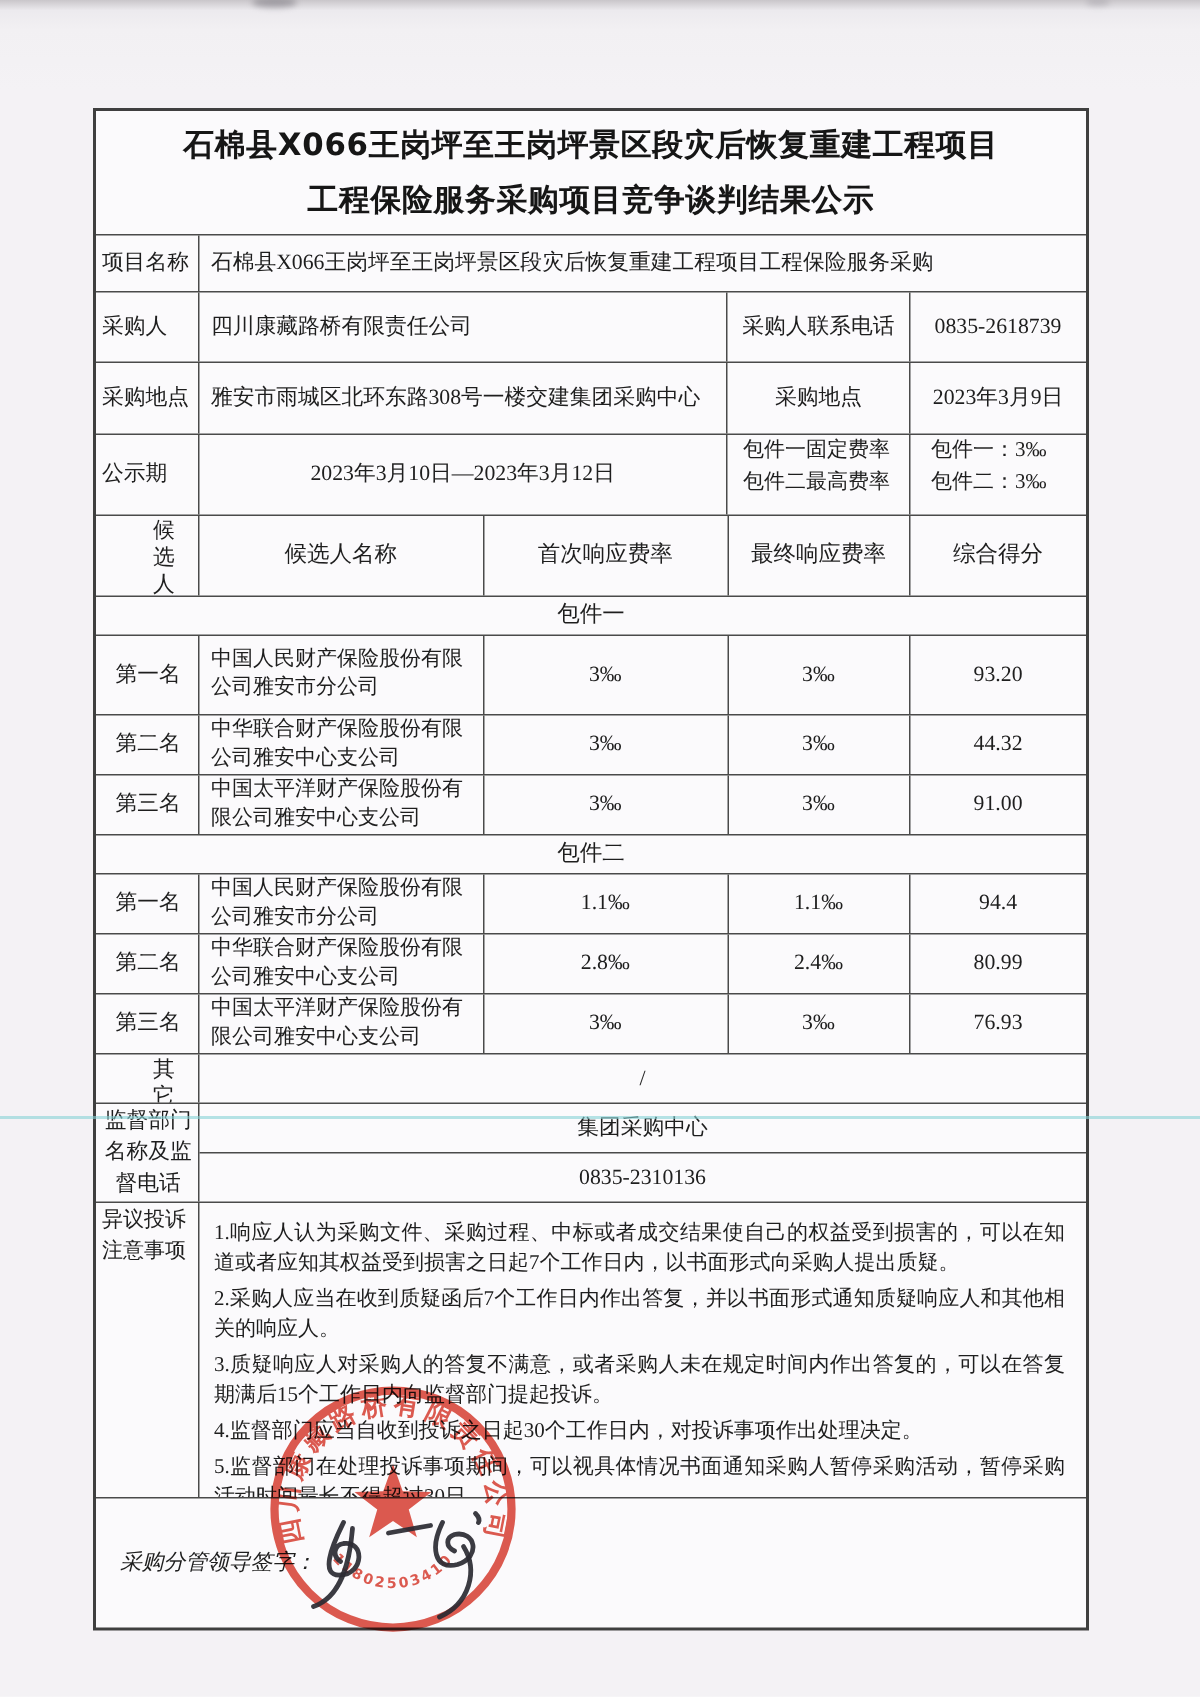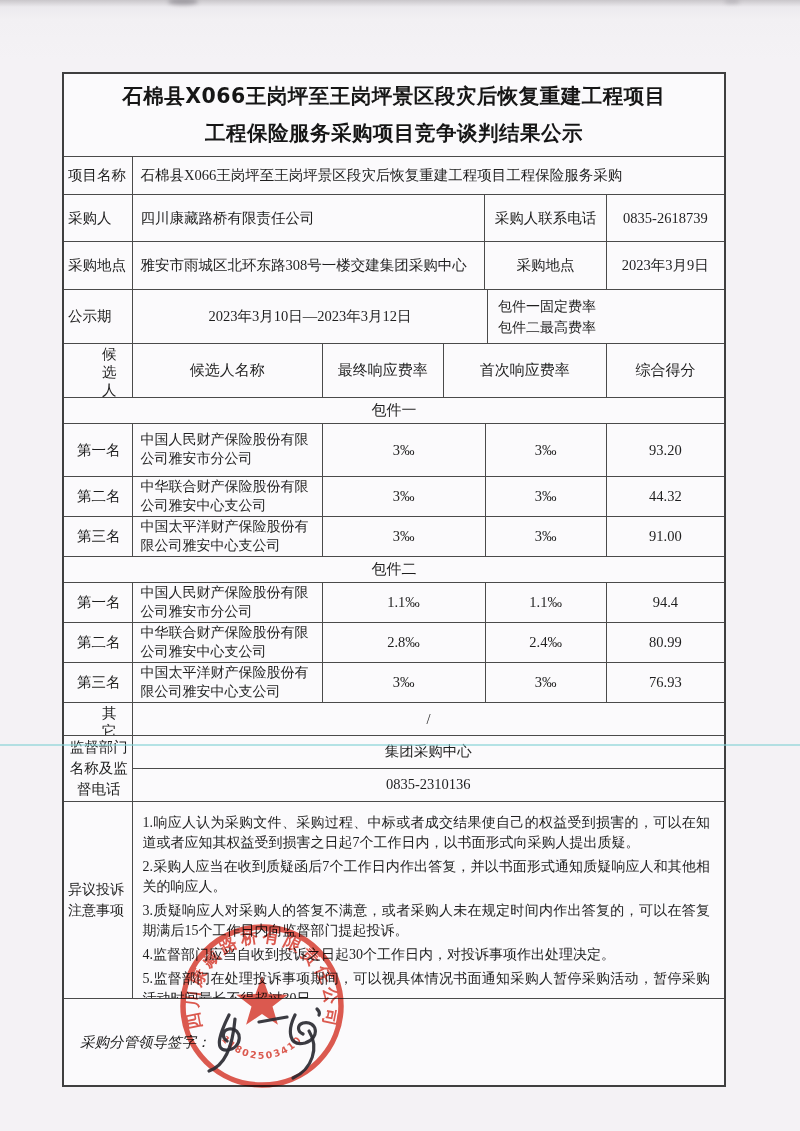--- a/index.html
+++ b/index.html
@@ -53,25 +53,25 @@
   }
   .h-r1{height:38px;}
   .h-r2{height:47px;}
   .h-r3{height:48px;}
   .h-r4{height:54px;}
   .h-head{height:54px;}
   .h-band{height:26px;}
   .h-crow{height:40px;}
   .h-crow-tall{height:53px;}
   .h-other{height:33px;}
-  .h-sup{height:66px;}
+  .h-sup{height:66px;align-items:center;}
   .h-complaint{height:197px;}
   .h-sign{height:86px;}
 
-  .two-line{flex-direction:column;align-items:flex-start;justify-content:center;padding-left:10px;line-height:1.5;font-size:14px;}
+  .two-line{flex-direction:column;align-items:flex-start;padding-left:10px;line-height:1.5;font-size:14px;}
   .two-line.vals{padding-left:14px;}
   .band-cell{width:100%;border-right:none;justify-content:center;font-size:15px;}
   .name-cell{padding:2px 10px 2px 8px;font-size:14px;line-height:1.35;}
   .head-cell{font-size:15px;}
   .sup-right{display:flex;flex-direction:column;width:595px;box-sizing:border-box;}
   .sup-sub{height:33px;display:flex;align-items:center;justify-content:center;box-sizing:border-box;font-size:14.5px;}
   .sup-sub.first{border-bottom:1px solid var(--border-col);}
   .sup-label{justify-content:center;text-align:center;line-height:1.45;}
   .complaint-cell{align-items:flex-start;padding:7px 10px 6px 6px;}
   .complaint-text p{margin:4px;font-size:14px;line-height:1.43;text-align:justify;}
@@ -124,27 +124,31 @@
     <div class="cell w-score center">2023年3月9日</div>
   </div>
 
   <div class="t-row h-r4">
     <div class="cell w-label">公示期</div>
     <div class="cell w-mid center">2023年3月10日—2023年3月12日</div>
     <div class="cell w-rate2 two-line">
       <div>包件一固定费率</div>
       <div>包件二最高费率</div>
     </div>
+    <div class="cell w-score two-line vals">
+      <div>包件一：3‰</div>
+      <div>包件二：3‰</div>
+    </div>
   </div>
 
   <div class="t-row h-head">
     <div class="cell w-label wrap-label">候选人及排序</div>
     <div class="cell w-name center head-cell">候选人名称</div>
+    <div class="cell w-rate1 center head-cell">首次响应费率</div>
     <div class="cell w-rate2 center head-cell">最终响应费率</div>
-    <div class="cell w-rate1 center head-cell">首次响应费率</div>
     <div class="cell w-score center head-cell">综合得分</div>
   </div>
 
   <div class="t-row h-band">
     <div class="cell band-cell">包件一</div>
   </div>
   <div class="t-row h-crow-tall">
     <div class="cell w-label center">第一名</div>
     <div class="cell w-name name-cell">中国人民财产保险股份有限公司雅安市分公司</div>
     <div class="cell w-rate1 center">3‰</div>

